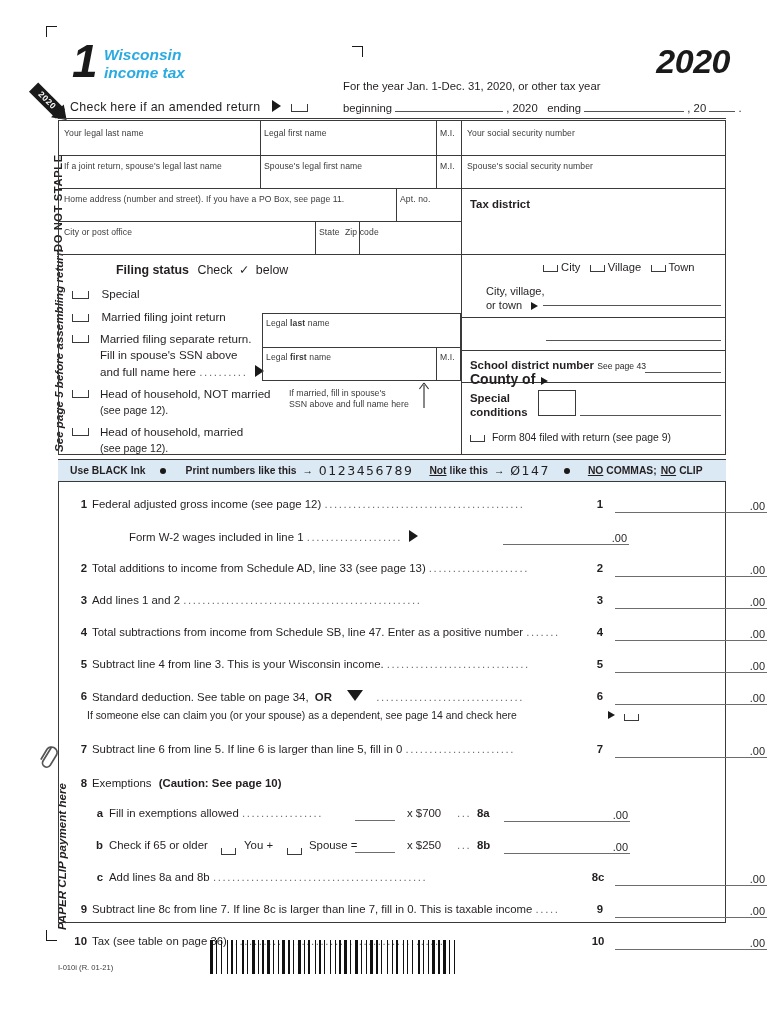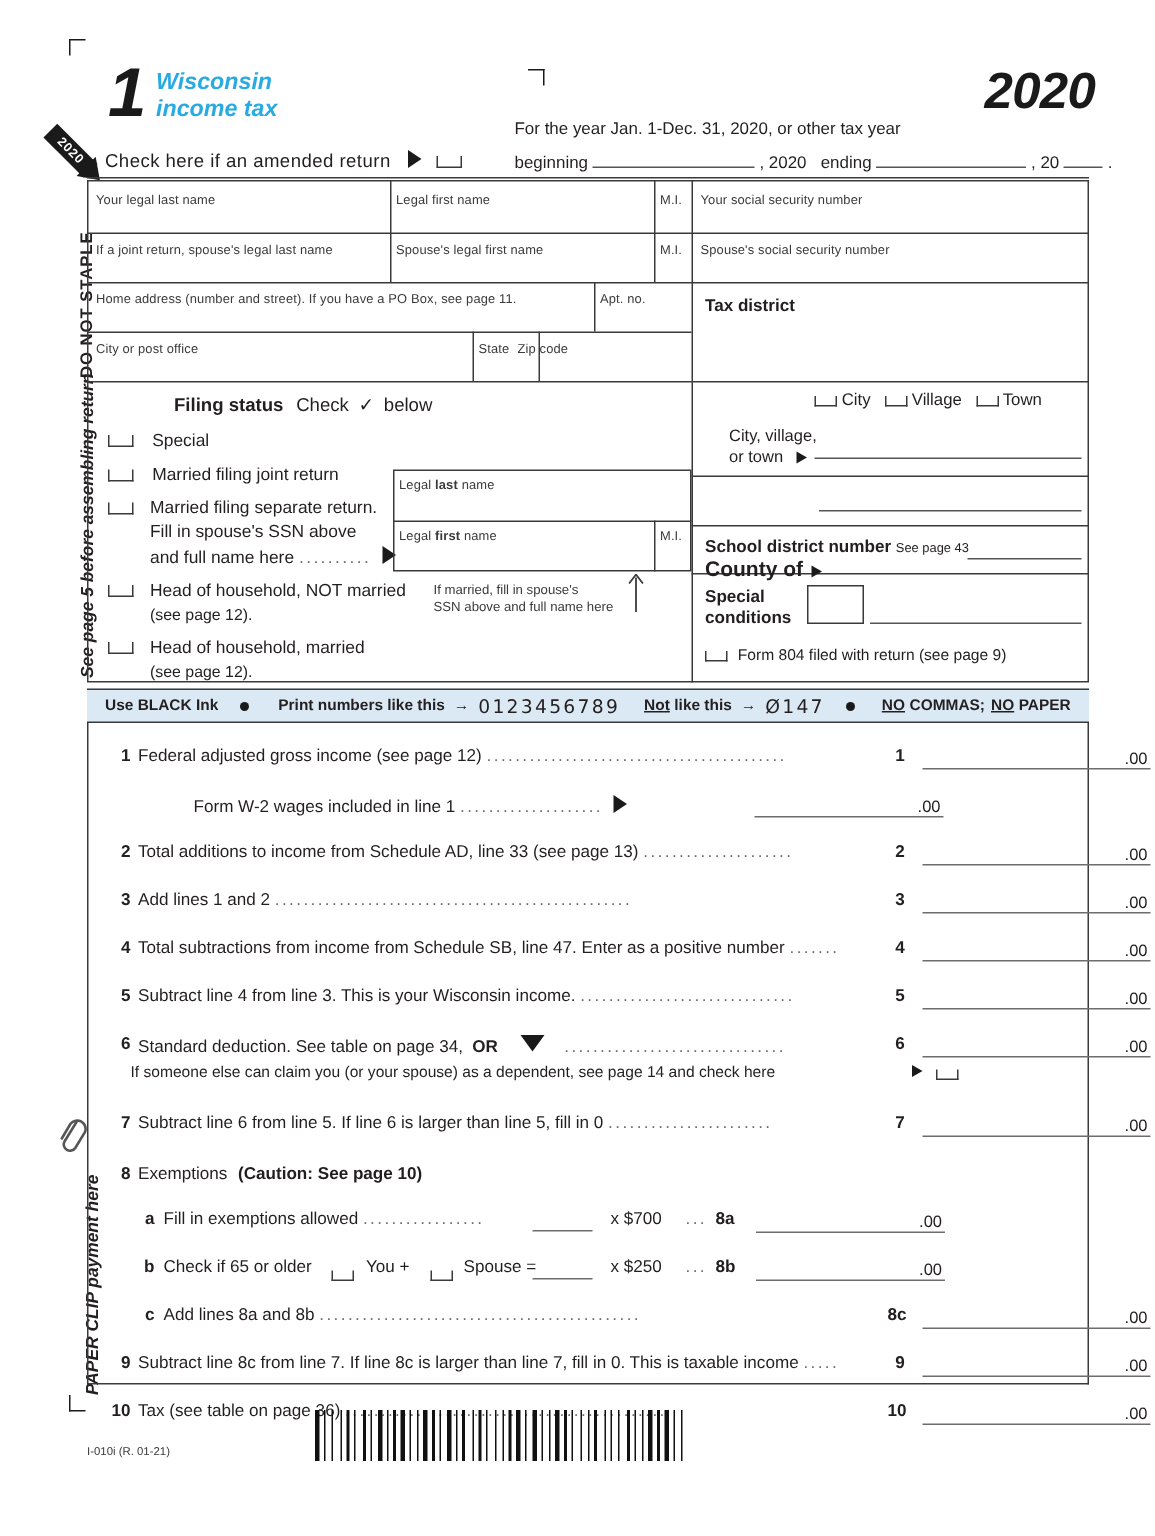--- a/index.html
+++ b/index.html
@@ -425,21 +425,21 @@
     <span style="margin-left:6px;">→</span>
     <span class="handnum" style="margin-left:6px;">0123456789</span>
     <span class="u" style="margin-left:16px;">Not</span>
     <span style="margin-left:3px;">like this</span>
     <span style="margin-left:6px;">→</span>
     <span class="handnum" style="margin-left:6px;">Ø147</span>
     <span class="dot" style="margin-left:14px;"></span>
     <span class="u" style="margin-left:18px;">NO</span>
     <span style="margin-left:3px;">COMMAS;</span>
     <span class="u" style="margin-left:4px;">NO</span>
-    <span style="margin-left:3px;">PAPER</span>
+    <span style="margin-left:3px;">CLIP</span>
   </div>
 
   <div class="abs" id="lines-frame">
 
     <div class="tline" style="top:16px;">
       <span class="lnum">1</span>
       <span class="ltext">
         <span>Federal adjusted gross income (see page 12)</span>
         <span class="dots">..........................................</span>
       </span>

